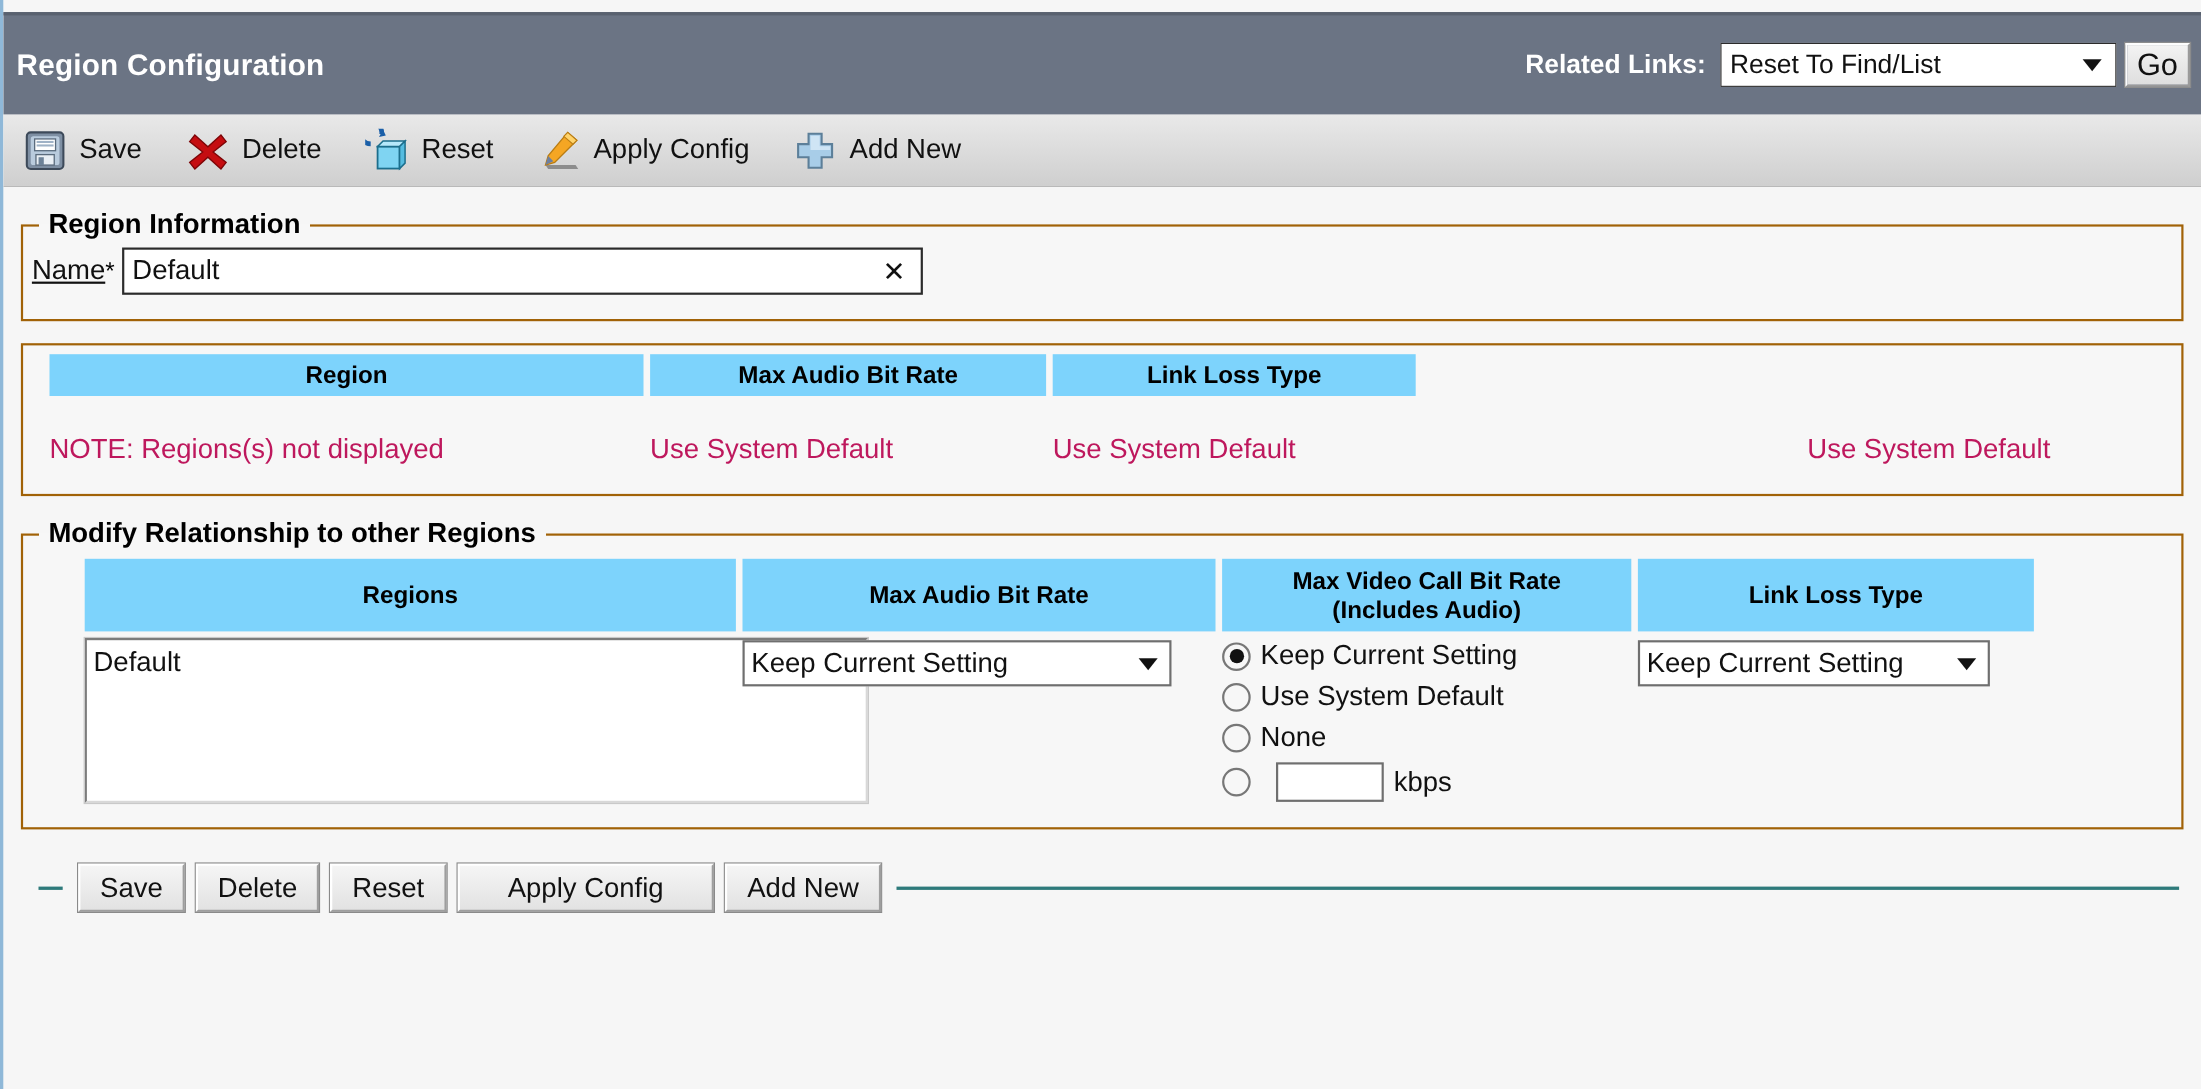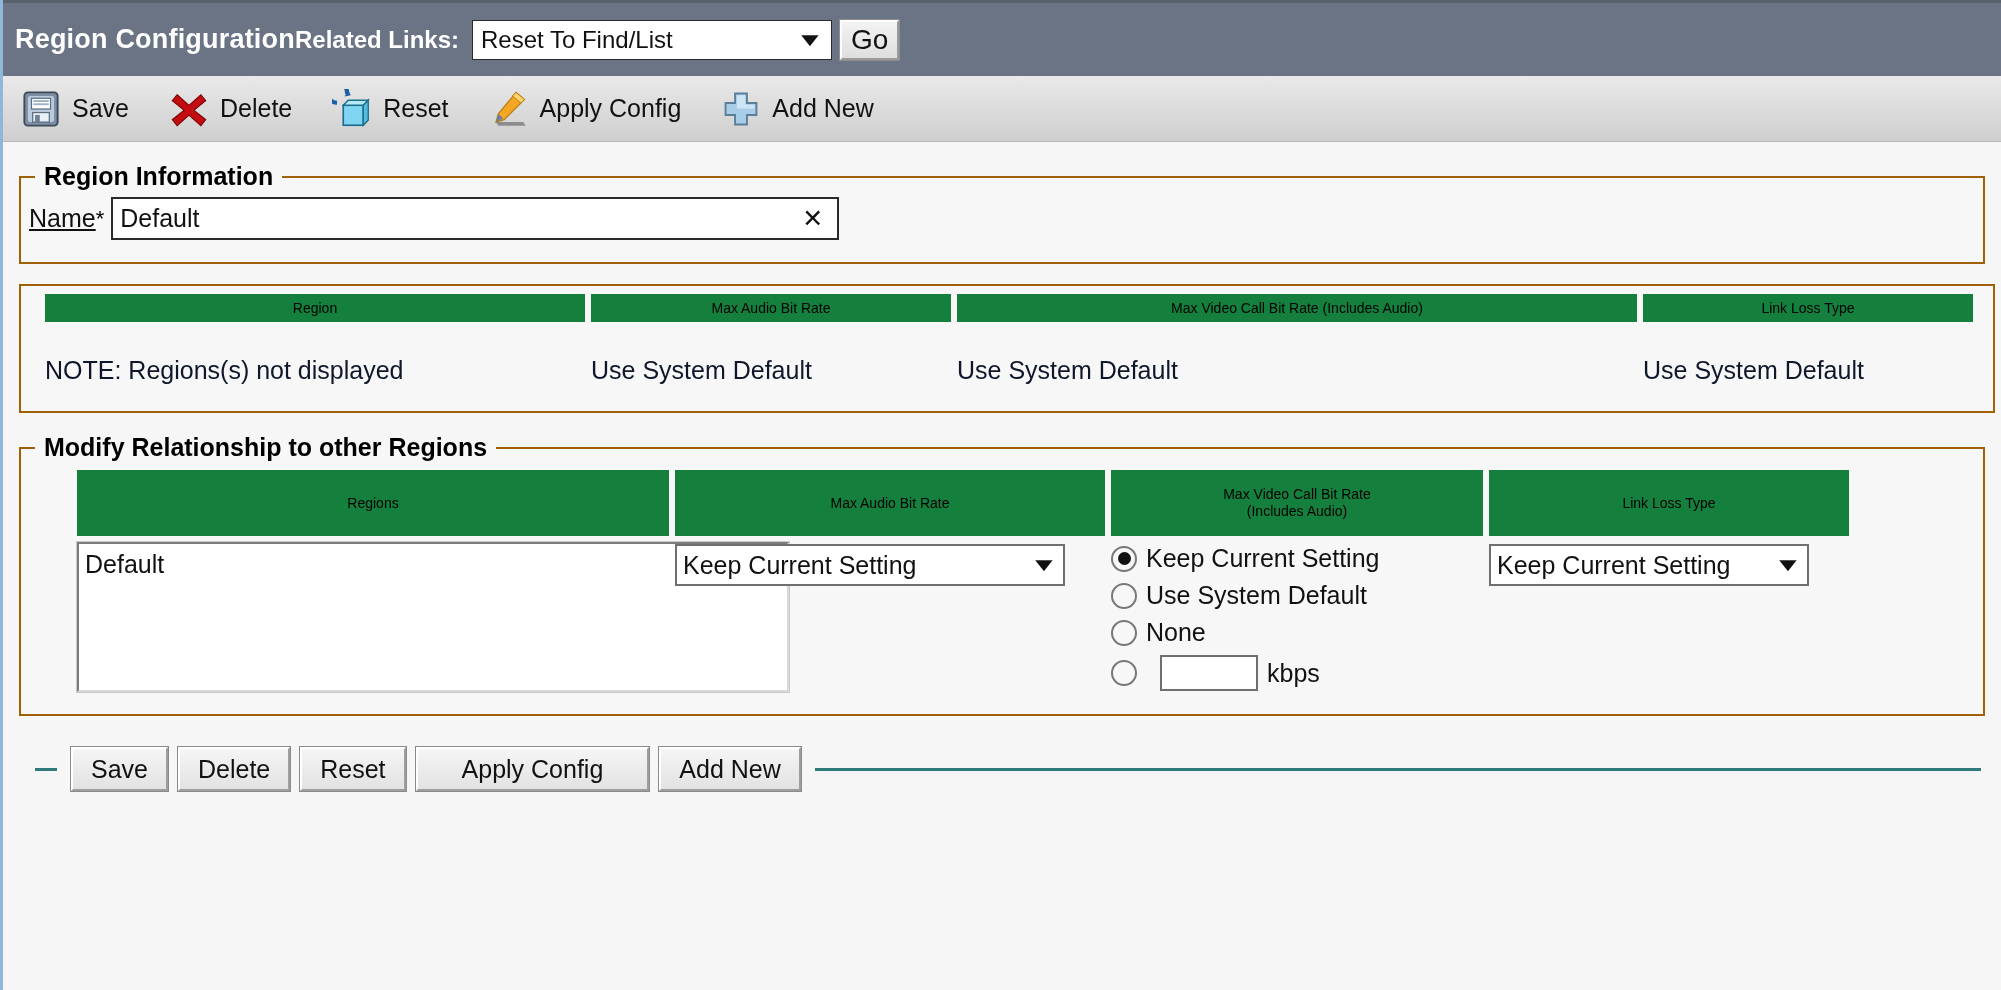--- a/index.html
+++ b/index.html
@@ -7,27 +7,29 @@
     margin: 0; padding: 0;
     width: 2001px; height: 990px;
     background: #f6f6f6;
     font-family: "Liberation Sans", sans-serif;
     overflow: hidden;
   }
   body { border-left: 3px solid #8fb8d8; }
 
   
   .header-bar {
-    height: 76px;
+    height: 93px;
     background: #6b7484;
     display: flex;
     align-items: center;
+    justify-content: space-between;
     padding: 0 10px 0 12px;
     border-top: 3px solid #59616f;
     position: relative;
+    margin-top: 11px;
   }
   .page-title {
     color: #ffffff;
     font-size: 27px;
     font-weight: bold;
     letter-spacing: 0.2px;
   }
   .related-wrap { display: flex; align-items: center; gap: 1px; }
   .related-label {
     color: #ffffff;
@@ -123,34 +125,34 @@
   }
   .clear-x { font-size: 25px; color: #111; cursor: pointer; }
 
   
   .thead {
     display: flex;
     gap: 6px;
     padding: 8px 10px 0 24px;
   }
   .th {
-    background: #15803d;
+    background: #7dd3fc;
     color: #000;
-    font-weight: normal;
-    font-size: 14px;
+    font-weight: bold;
+    font-size: 22px;
     text-align: center;
     display: flex; align-items: center; justify-content: center;
     padding: 6px 4px;
   }
   .trow {
     display: flex;
     gap: 6px;
-    padding: 34px 20px 26px 24px;
+    padding: 34px 10px 26px 24px;
     font-size: 25px;
-    color: #0f172a;
+    color: #be185d;
   }
   .td { display: flex; align-items: center; }
 
   
   .c-rel-1 { width: 540px; }
   .c-rel-2 { width: 360px; }
   .c-rel-3 { width: 680px; }
   .c-rel-4 { width: 330px; }
 
   
@@ -321,21 +323,20 @@
     </div>
   </fieldset>
 
   <div class="grp-spacer"></div>
 
   <fieldset class="grp">
 
     <div class="thead">
       <div class="th c-rel-1">Region</div>
       <div class="th c-rel-2">Max Audio Bit Rate</div>
-      <div class="th c-rel-3">Max Video Call Bit Rate (Includes Audio)</div>
       <div class="th c-rel-4">Link Loss Type</div>
     </div>
 
     <div class="trow">
       <div class="td c-rel-1">NOTE: Regions(s) not displayed</div>
       <div class="td c-rel-2">Use System Default</div>
       <div class="td c-rel-3">Use System Default</div>
       <div class="td c-rel-4">Use System Default</div>
     </div>
   </fieldset>

